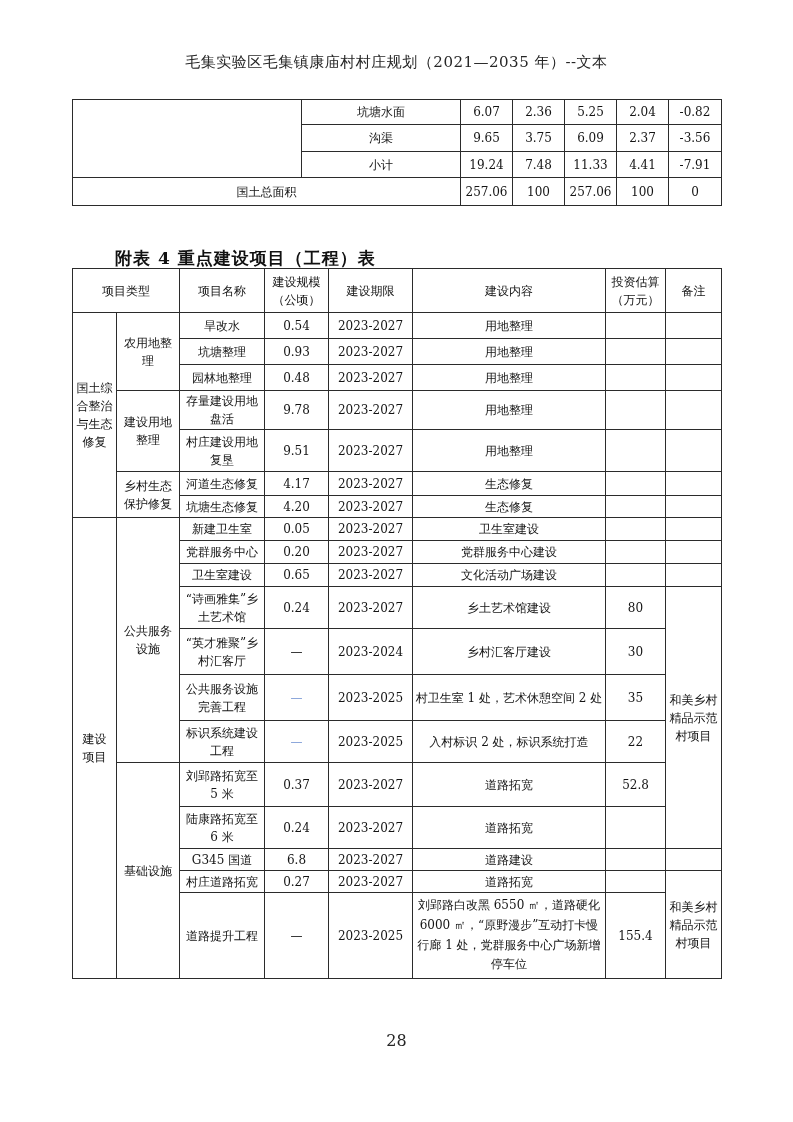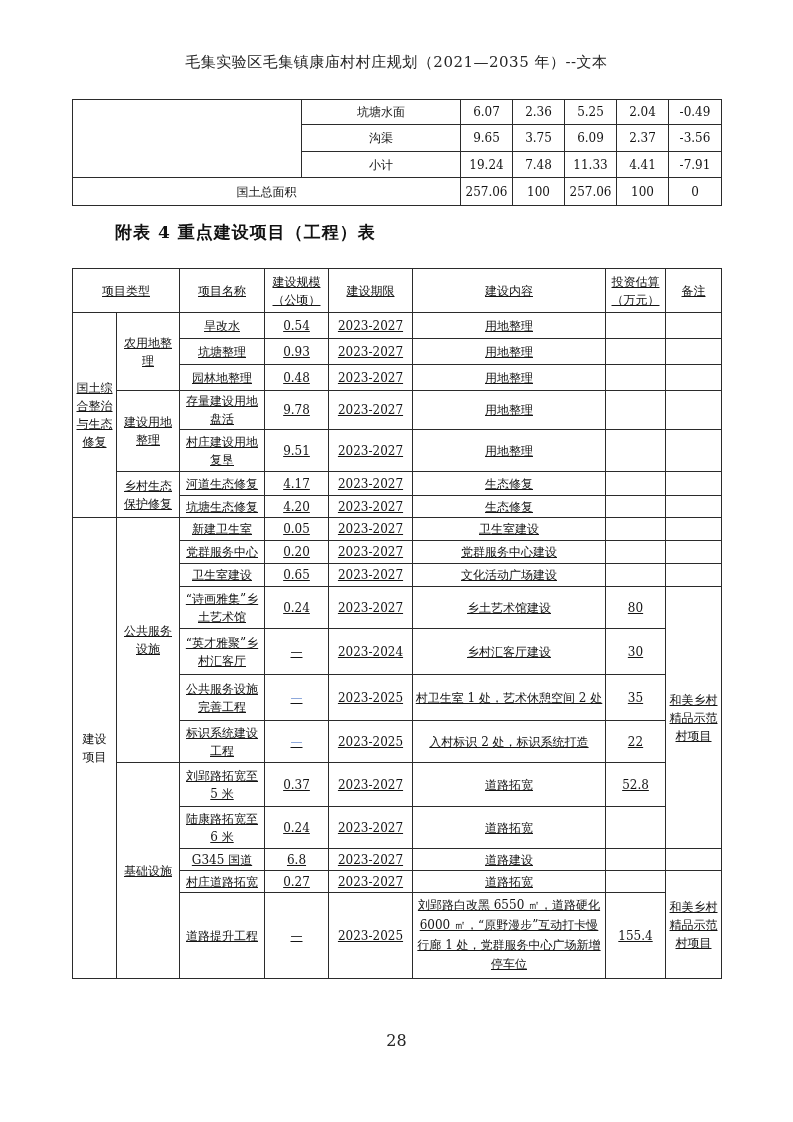--- a/index.html
+++ b/index.html
@@ -10,36 +10,36 @@
   }
   .page-header{
     position:absolute;top:53px;left:0;width:793px;
     text-align:center;font-size:15px;color:#262626;letter-spacing:0.5px;
   }
   .page-footer{
     position:absolute;top:1031px;left:0;width:793px;
     text-align:center;font-size:16px;color:#262626;
   }
   .appendix-title{
-    position:absolute;top:221px;left:115px;
+    position:absolute;top:247px;left:115px;
     font-size:17px;font-weight:bold;color:#111;letter-spacing:1px;
   }
   table{
     border-collapse:collapse;table-layout:fixed;
     font-size:12px;color:#141414;
   }
   td,th{
     border:1px solid #2b2b2b;
     text-align:center;vertical-align:middle;
     padding:1px 2px;line-height:1.5;
     font-weight:normal;
     overflow:hidden;
   }
   .land-table{position:absolute;top:99px;left:72px;width:649px;border:1.5px solid #2b2b2b;}
-  .proj-table{position:absolute;top:268px;left:72px;width:649px;border:1.5px solid #2b2b2b;text-decoration:underline;}
+  .proj-table{position:absolute;top:268px;left:72px;width:649px;border:1.5px solid #2b2b2b;}
   .narrow2{display:inline-block;max-width:2.4em;}
   .dash-blue{color:var(--dash-blue,#7e9cd6);}
   .long-cell{line-height:1.65;}
 </style>
 </head>
 <body>
 
 <div class="page-header">毛集实验区毛集镇康庙村村庄规划（2021—2035 年）--文本</div>
 
 <table class="land-table">
@@ -53,21 +53,21 @@
       <col style="width:53px">
   </colgroup>
   <tbody>
       <tr style="height:25px">
     <td rowspan="3"></td>
     <td>坑塘水面</td>
     <td>6.07</td>
     <td>2.36</td>
     <td>5.25</td>
     <td>2.04</td>
-    <td>-0.49</td>
+    <td>-0.82</td>
   </tr>
   <tr style="height:27px">
     <td>沟渠</td>
     <td>9.65</td>
     <td>3.75</td>
     <td>6.09</td>
     <td>2.37</td>
     <td>-3.56</td>
   </tr>
   <tr style="height:26px">

